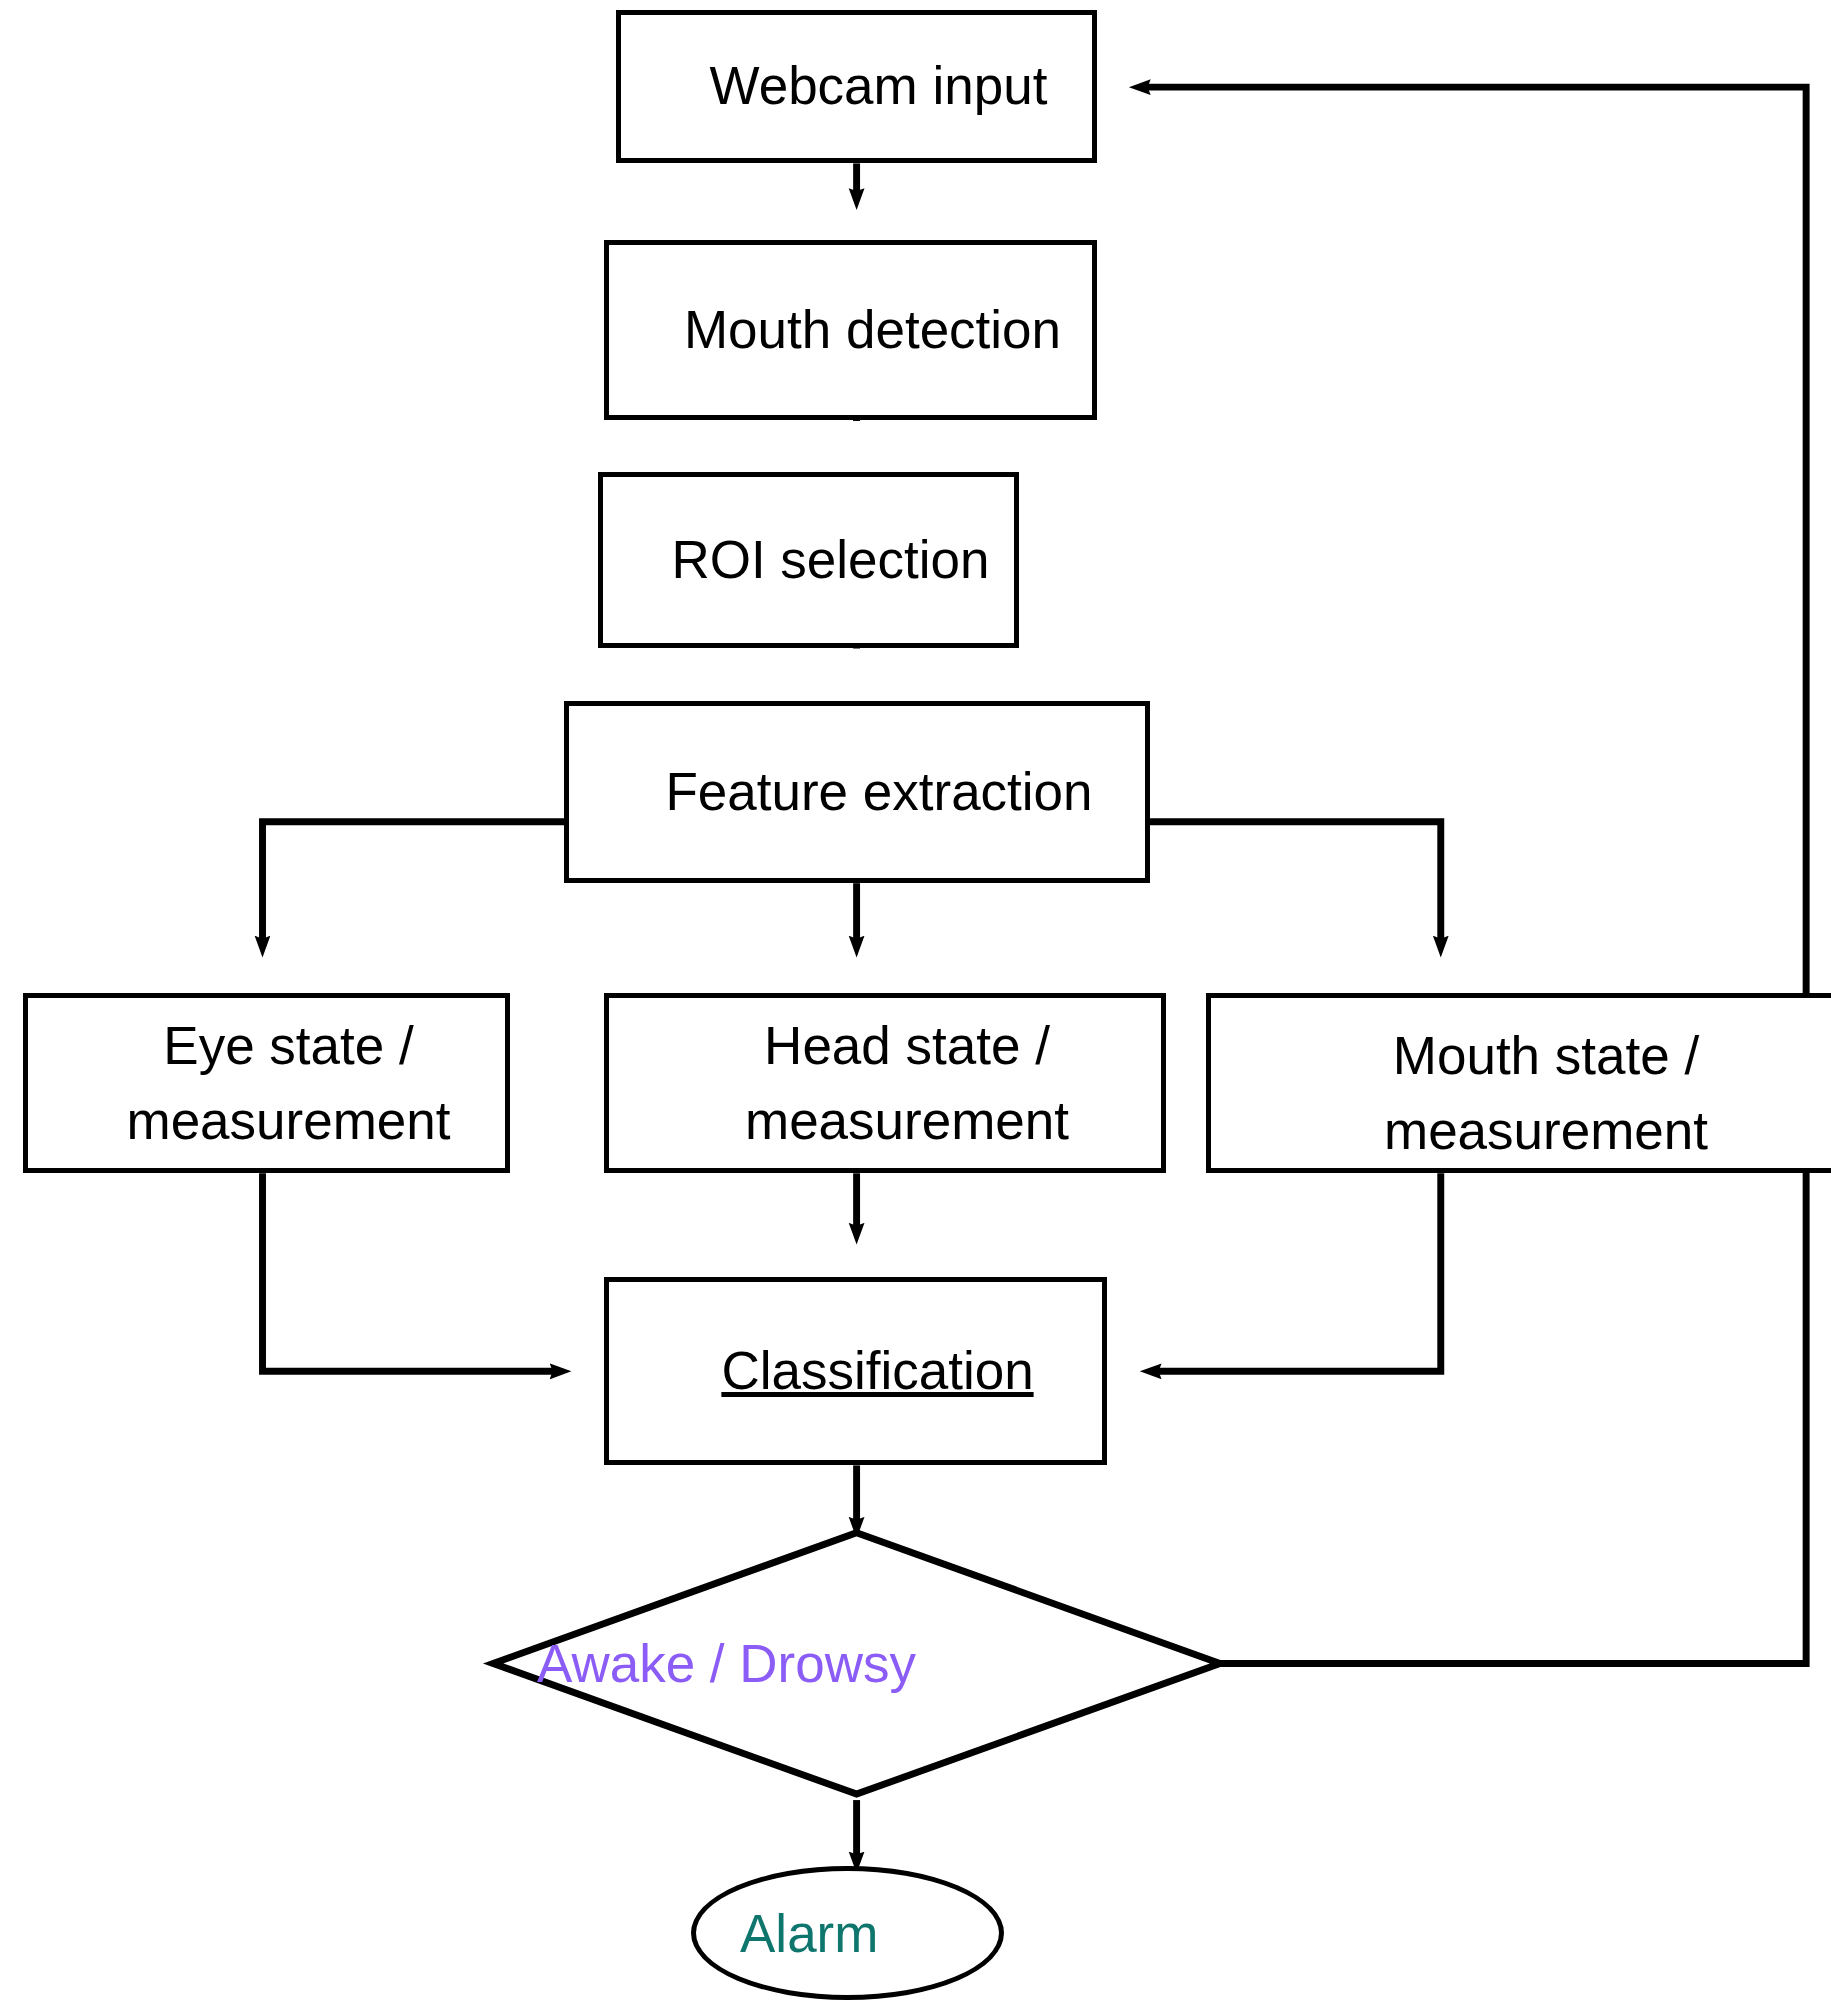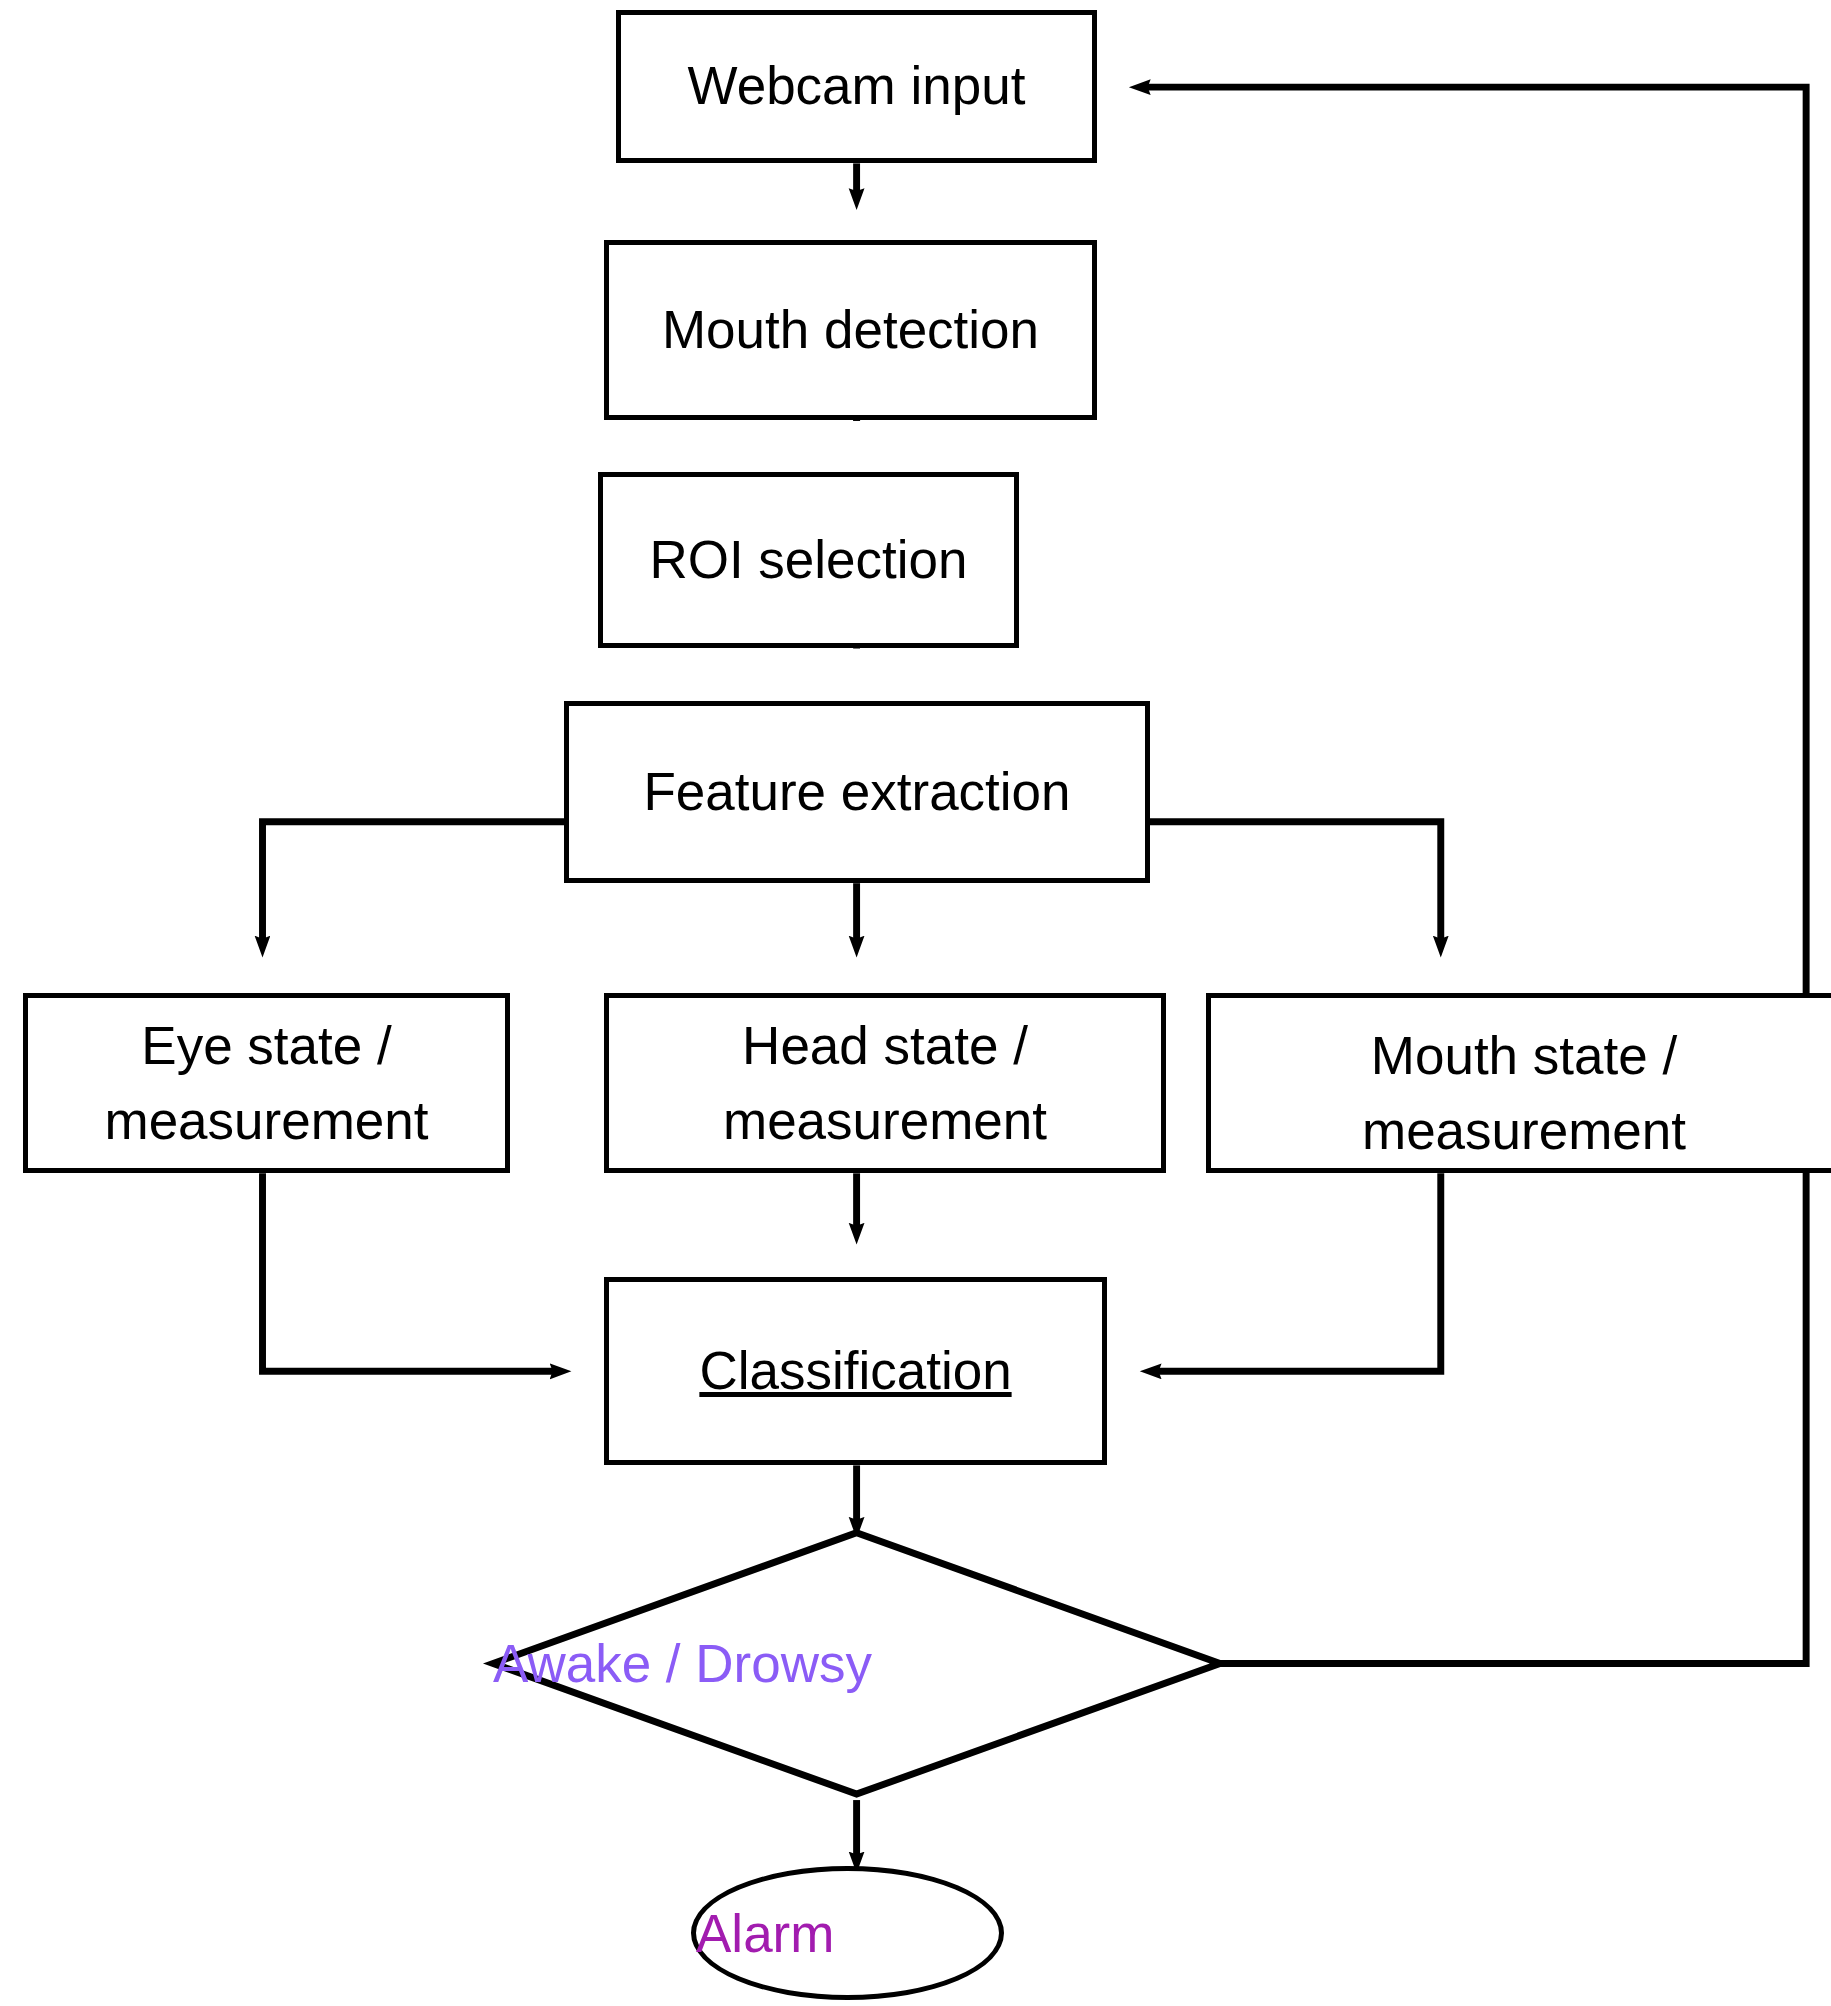--- a/index.html
+++ b/index.html
@@ -38,20 +38,21 @@
     letter-spacing: 0px;
   }
   .node-box.two-line {
     font-size: 53px;
     line-height: 1.42;
   }
   .node-label {
     display: block;
     width: 100%;
     white-space: pre-line;
+    padding-left: 44px;
   }
   .decision {
     position: absolute;
     display: flex;
     align-items: center;
     justify-content: center;
     color: #8b5cf6;
     font-size: 53px;
     pointer-events: none;
   }
@@ -61,21 +62,21 @@
   }
   .terminator {
     position: absolute;
     box-sizing: border-box;
     border: 5px solid #000000;
     border-radius: 50%;
     background: #ffffff;
     display: flex;
     align-items: center;
     justify-content: center;
-    color: #a21caf;
+    color: #0f766e;
     font-size: 53px;
   }
 </style>
 </head>
 <body>
 
 <div id="canvas">
 
   <svg id="flow-svg" viewBox="0 0 1850 2027">
     <defs>

